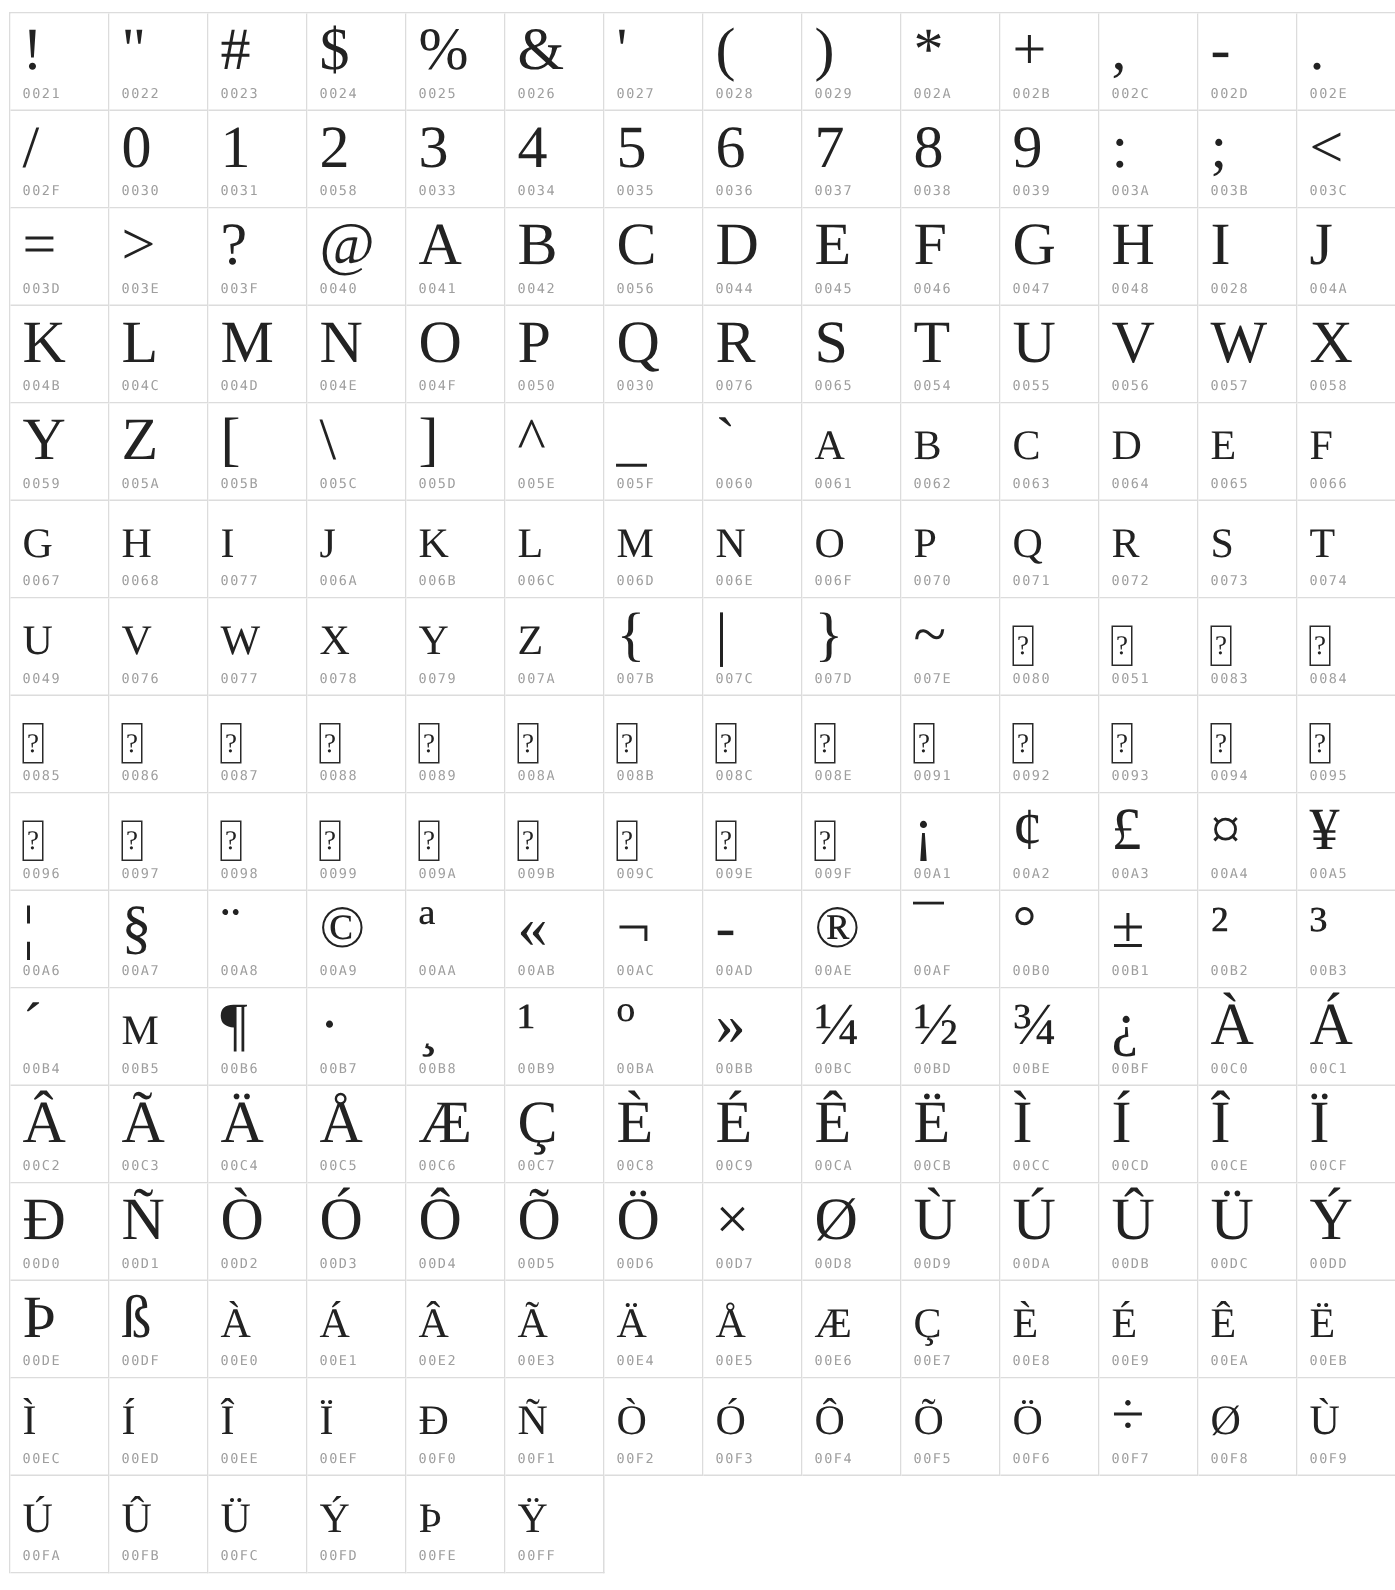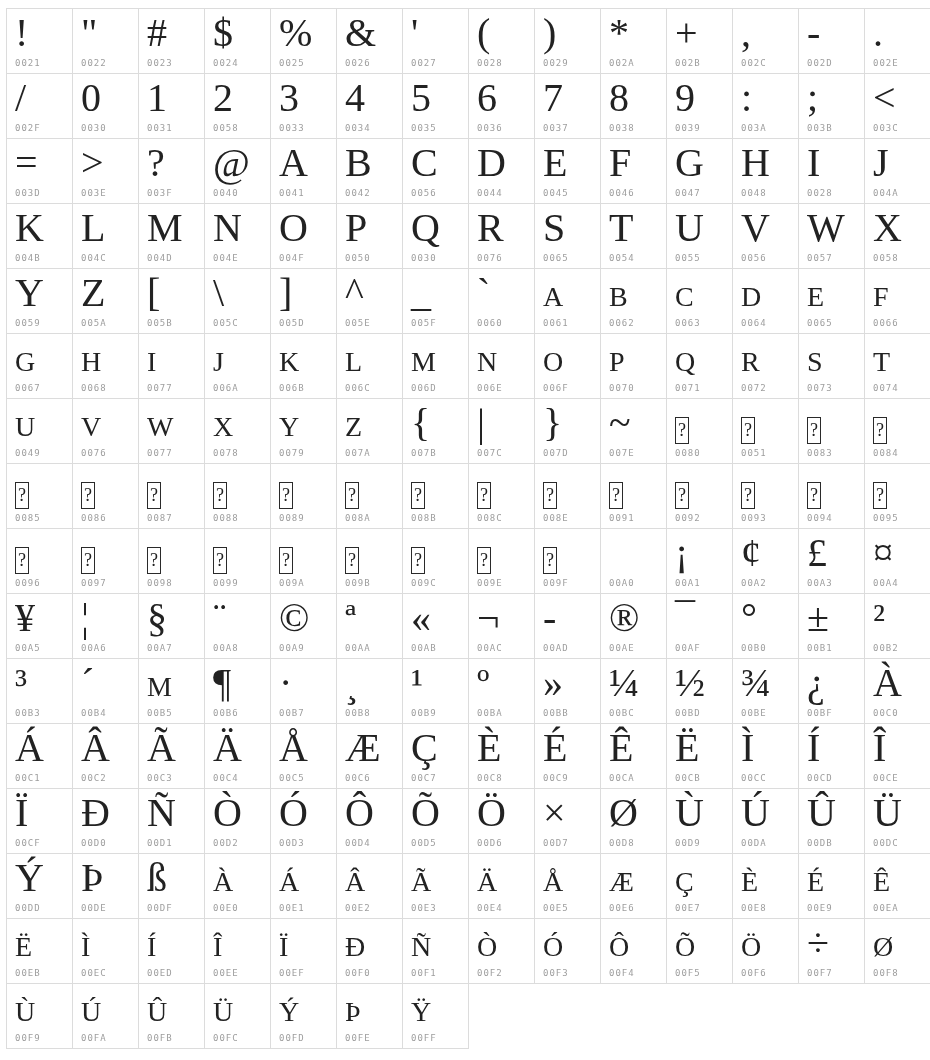--- a/index.html
+++ b/index.html
@@ -536,24 +536,20 @@
       <div class="code">009C</div>
     </div>
     <div class="cell" data-code="009E">
       <div class="glyph"><span class="tofu">?</span></div>
       <div class="code">009E</div>
     </div>
     <div class="cell" data-code="009F">
       <div class="glyph"><span class="tofu">?</span></div>
       <div class="code">009F</div>
     </div>
-    <div class="cell" data-code="00A0">
-      <div class="glyph"></div>
-      <div class="code">00A0</div>
-    </div>
     <div class="cell" data-code="00A1">
       <div class="glyph">¡</div>
       <div class="code">00A1</div>
     </div>
     <div class="cell" data-code="00A2">
       <div class="glyph">¢</div>
       <div class="code">00A2</div>
     </div>
     <div class="cell" data-code="00A3">
       <div class="glyph">£</div>

